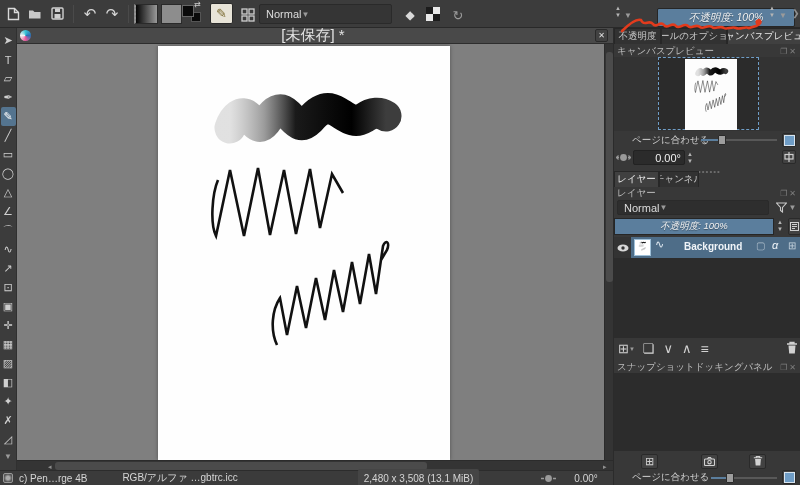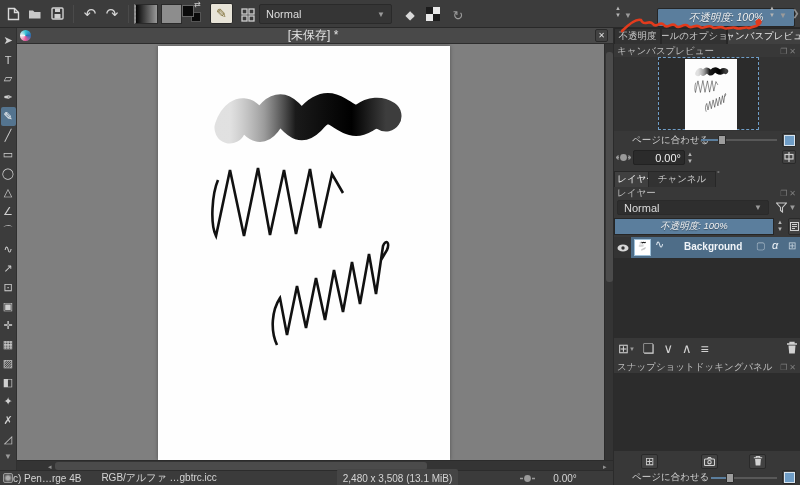--- a/index.html
+++ b/index.html
@@ -9,21 +9,21 @@
     background:#3b3b3b; font-family:"Liberation Sans", sans-serif;
     color:#d8d8d8; font-size:11px; -webkit-font-smoothing:antialiased;
   }
   .abs { position:absolute; }
   .row { display:flex; align-items:center; }
   
   #topbar { left:0; top:0; width:800px; height:28px; background:#3c3c3c; border-bottom:1px solid #292929; }
   .tbtn { width:22px; height:22px; display:flex; align-items:center; justify-content:center; color:#d6d6d6; }
   .sep { width:1px; height:18px; background:#2e2e2e; border-right:1px solid #4a4a4a; }
   .dropdown { background:#353535; border:1px solid #2a2a2a; border-radius:2px; color:#dcdcdc;
-    display:flex; align-items:center; justify-content:space-between; padding:0 6px; }
+    display:flex; align-items:center; justify-content:flex-start; padding:0 6px; }
   .ddarrow { color:#9a9a9a; font-size:8px; }
   .slider { position:relative; height:19px; background:#2d2d2d; border:1px solid #262626; border-radius:2px; overflow:hidden; }
   .slider .fill { position:absolute; left:0; top:0; bottom:0; background:#5b7e9d; }
   .slider .txt { position:absolute; left:0; right:0; top:0; bottom:0; display:flex; align-items:center; justify-content:center;
     font-size:10.5px; color:#f2f2f2; text-shadow:0 1px 1px rgba(0,0,0,.4); white-space:nowrap;font-style:italic; }
   .spin { display:flex; flex-direction:column; justify-content:center; line-height:6px; font-size:6px; color:#b5b5b5; text-align:center; }
   .spin span { height:7px; }
   
   #toolbox { left:0; top:28px; width:17px; height:442px; background:#3c3c3c; border-right:1px solid #303030;
     display:flex; flex-direction:column; align-items:center; padding-top:3px; }
@@ -148,21 +148,21 @@
       <div class="tool">▨</div>
       <div class="tool">◧</div>
       <div class="tool">✦</div>
       <div class="tool">✗</div>
       <div class="tool">◿</div>
     </div>
   <div class="abs" style="left:4px;top:452px;color:#9a9a9a;font-size:8px">▼</div>
 
   <div class="abs" id="mdi-title">
     <div style="width:11px;height:11px;margin-left:3px;border-radius:50%;background:conic-gradient(#39c2d4,#2b6fb5,#e95a9c,#f3f3f3,#39c2d4)"></div>
-    <div style="flex:1;text-align:center;font-size:12px;color:#e3e3e3">[未保存] *</div>
+    <div style="flex:1;text-align:center;font-size:15px;color:#e3e3e3">[未保存] *</div>
     <div class="smallbtn" style="width:13px;height:13px;margin-right:5px;font-size:8px;color:#e0e0e0">✕</div>
   </div>
 
   <div class="abs" id="canvas-viewport">
     <div id="page">
       <svg width="292" height="414" viewBox="0 0 292 414">
         <defs>
           <linearGradient id="blobgrad" x1="0" y1="0" x2="1" y2="0">
             <stop offset="0" stop-color="#c9c9c9" stop-opacity="0.55"></stop>
             <stop offset="0.22" stop-color="#8a8a8a" stop-opacity="0.85"></stop>
@@ -232,21 +232,21 @@
       <div class="abs smallbtn" style="left:168px;top:1px;width:14px;height:14px">
         <svg width="10" height="10" viewBox="0 0 10 10">
             <rect x="1" y="2.5" width="8" height="4.5" fill="none" stroke="#cfcfcf" stroke-width="1.2"></rect>
             <path d="M5,0 v10" stroke="#cfcfcf" stroke-width="1.2"></path>
           </svg>
       </div>
     </div>
     <div class="abs dots" style="left:84px;top:139px">••••••</div>
 
     <div class="abs docktab sel" style="left:0;top:143px;width:45px">レイヤー</div>
-    <div class="abs docktab" style="left:34px;top:143px;width:68px">チャンネル</div>
+    <div class="abs docktab" style="left:45px;top:143px;width:40px">チャンネル</div>
     <div class="abs dockhead" style="left:0;top:159px;width:187px;height:12px">
       <span>レイヤー</span>
       <span class="headicons"><span>❐</span><span>✕</span></span>
     </div>
     <div class="abs dropdown" style="left:3px;top:172px;width:152px;height:15px;background:#2e2e2e">
       <span>Normal</span>
       <span class="ddarrow">▼</span>
     </div>
     <div class="abs" style="left:160px;top:172px;width:24px;height:15px;display:flex;align-items:center;justify-content:center;gap:2px">
       <svg width="11" height="11" viewBox="0 0 11 11">
@@ -332,22 +332,22 @@
         <div class="abs" style="left:15px;top:-4px;width:8px;height:10px;background:#9d9d9d;border:1px solid #2a2a2a;border-radius:1px"></div>
       </div>
       <div class="abs smallbtn" style="left:168px;top:0px;width:14px;height:14px">
         <div style="width:9px;height:9px;background:#6f9dc6;outline:1px solid #d8e4ee"></div>
       </div>
     </div>
   </div>
 
   <div class="abs row" style="left:0;top:470px;width:613px;height:15px;background:#3b3b3b;border-top:1px solid #2c2c2c;font-size:10px;color:#d5d5d5">
     <div style="width:10px;height:10px;margin-left:3px;border:1px solid #999;border-radius:2px;background:radial-gradient(circle,#aaa 0 30%,#555 70%)"></div>
-    <span style="white-space:nowrap">c) Pen…rge 4B</span>
-    <span style="margin-left:20px;white-space:nowrap">RGB/アルファ …gbtrc.icc</span>
+    <span style="margin-left:6px;white-space:nowrap">c) Pen…rge 4B</span>
+    <span style="margin-left:35px;white-space:nowrap">RGB/アルファ …gbtrc.icc</span>
     <span style="margin-left:120px;background:#454545;border-radius:2px;padding:4px 6px;white-space:nowrap">2,480 x 3,508 (13.1 MiB)</span>
     <svg width="15" height="11" viewBox="0 0 15 11" style="margin-left:62px">
         <circle cx="7.5" cy="5.5" r="3.4" fill="#9a9a9a"></circle>
         <path d="M0,5.5 h3 M12,5.5 h3" stroke="#9a9a9a" stroke-width="1.6"></path>
       </svg>
     <span style="margin-left:18px">0.00°</span>
   </div>
 
   <svg class="abs" style="left:0;top:0;pointer-events:none" width="800" height="40" viewBox="0 0 800 40">
     <path d="M622,31 C629,24 636,18 641,20 C644,27 649,19 653,24 C656,29 660,20 664,25 C667,30 672,21 676,26 C679,30 684,22 688,26 C691,30 696,23 700,27 C703,30 708,24 712,27 C715,30 720,25 724,28 C727,30 732,26 736,28 C740,30 745,26 749,28 L756,26 C760,24 762,22 759,20" fill="none" stroke="#e23b1d" stroke-width="2.6" stroke-linecap="round"></path>

